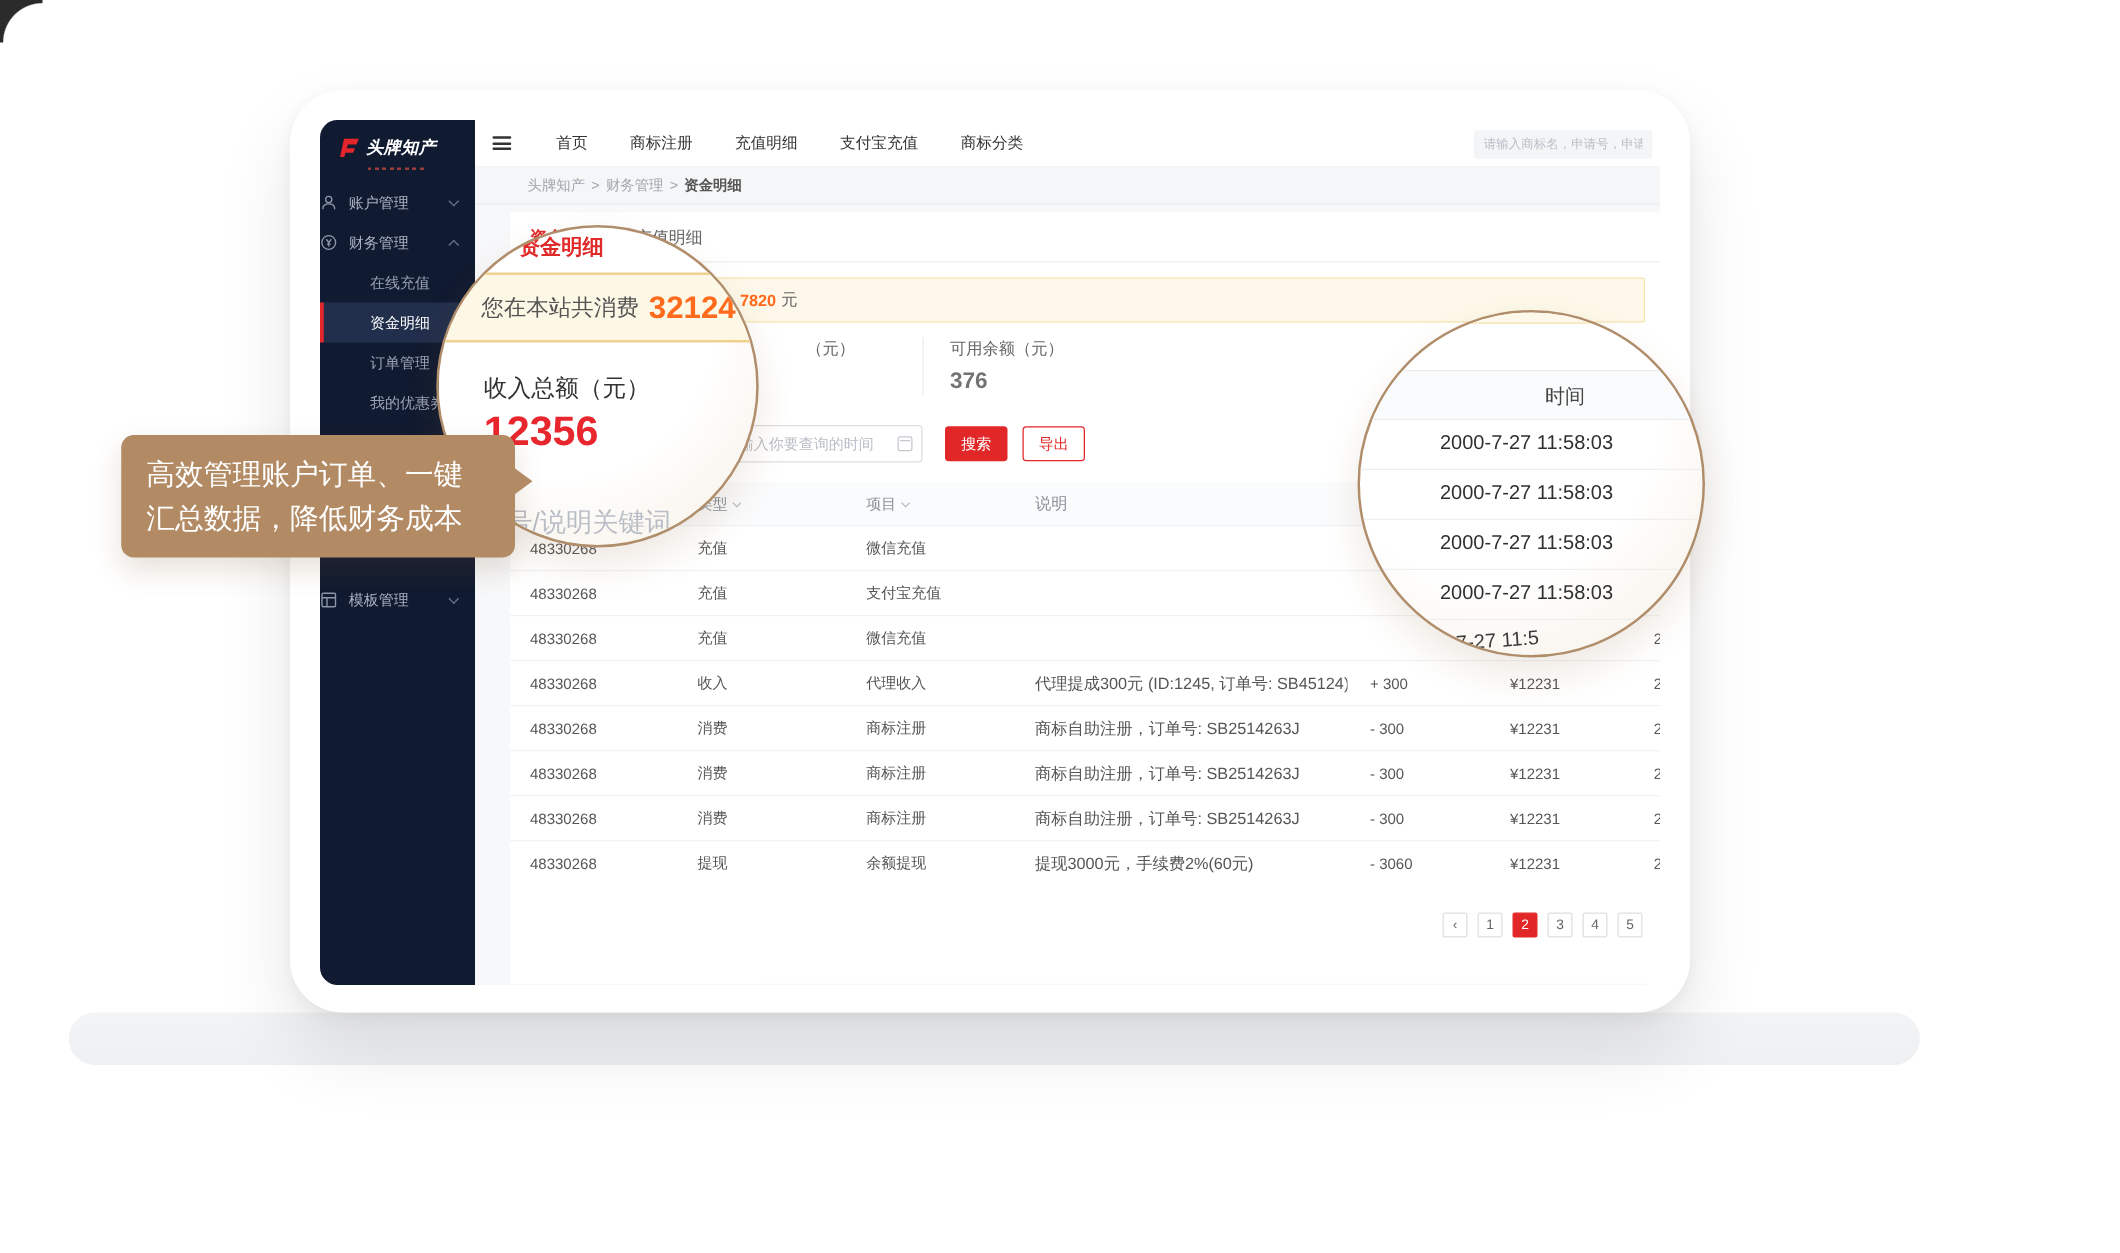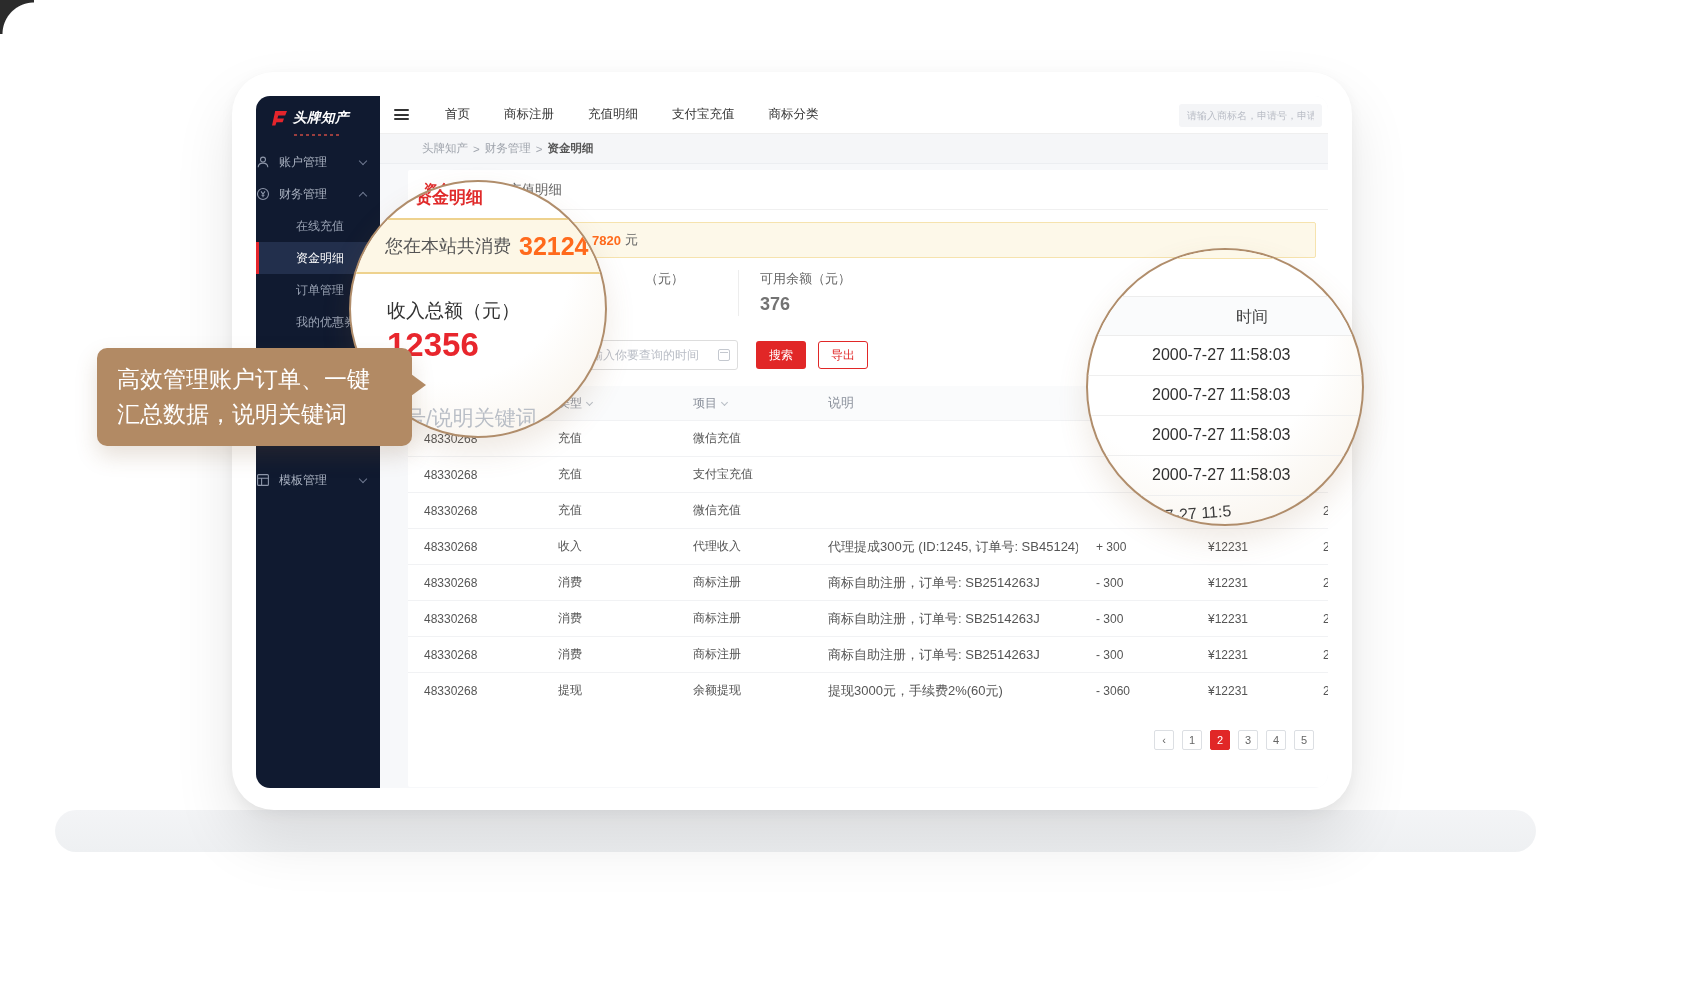--- a/index.html
+++ b/index.html
@@ -380,16 +380,16 @@
         <div class="mr-row" style="top: 206px;">
           <span>2000-7-27  11:58:03</span>
         </div>
         <div class="mr-row partial" style="top: 246px;">
           <span>2000-7-27  11:5</span>
         </div>
       </div>
   </div>
 
   <div class="tooltip tt-left">
-    <span>高效管理账户订单、一键汇总数据，说明关键词</span>
+    <span>高效管理账户订单、一键汇总数据，降低财务成本</span>
     <span class="tt-arrow"></span>
   </div>
 </div>
 
 </body></html>

